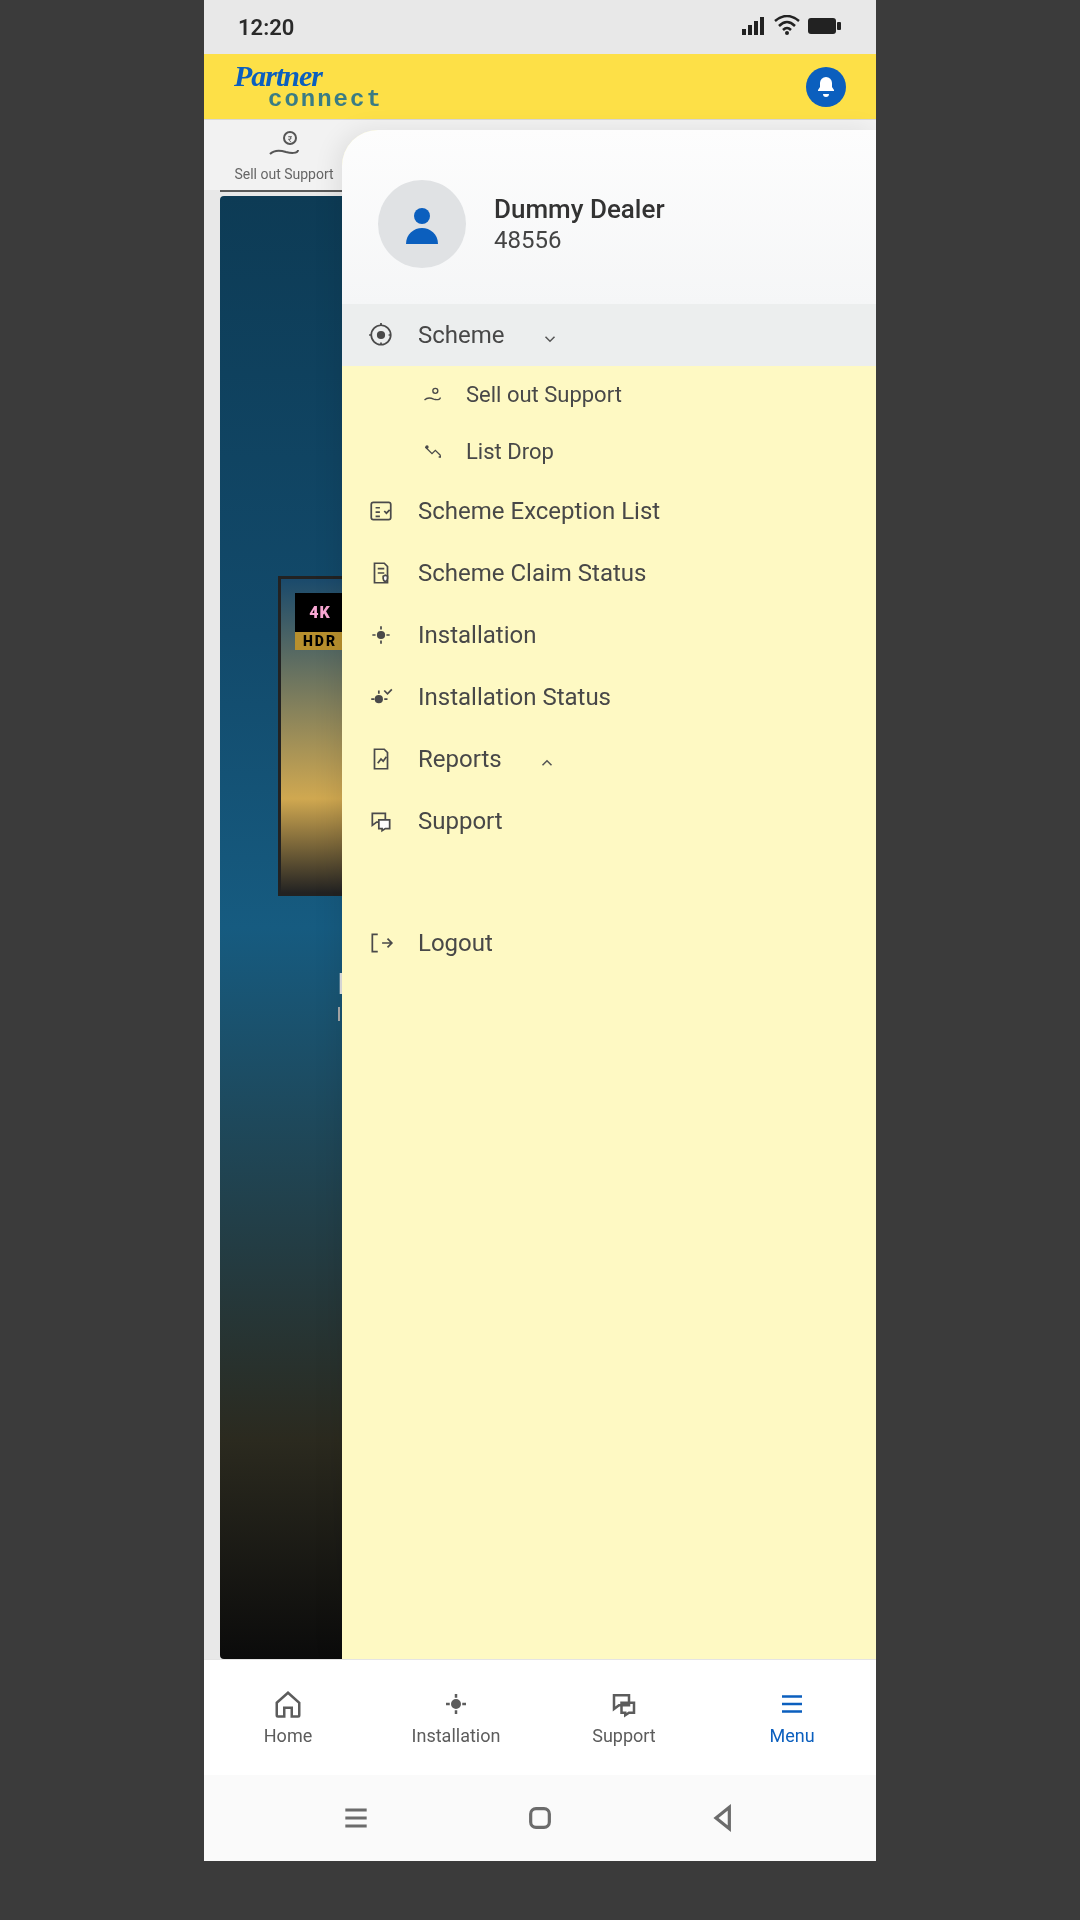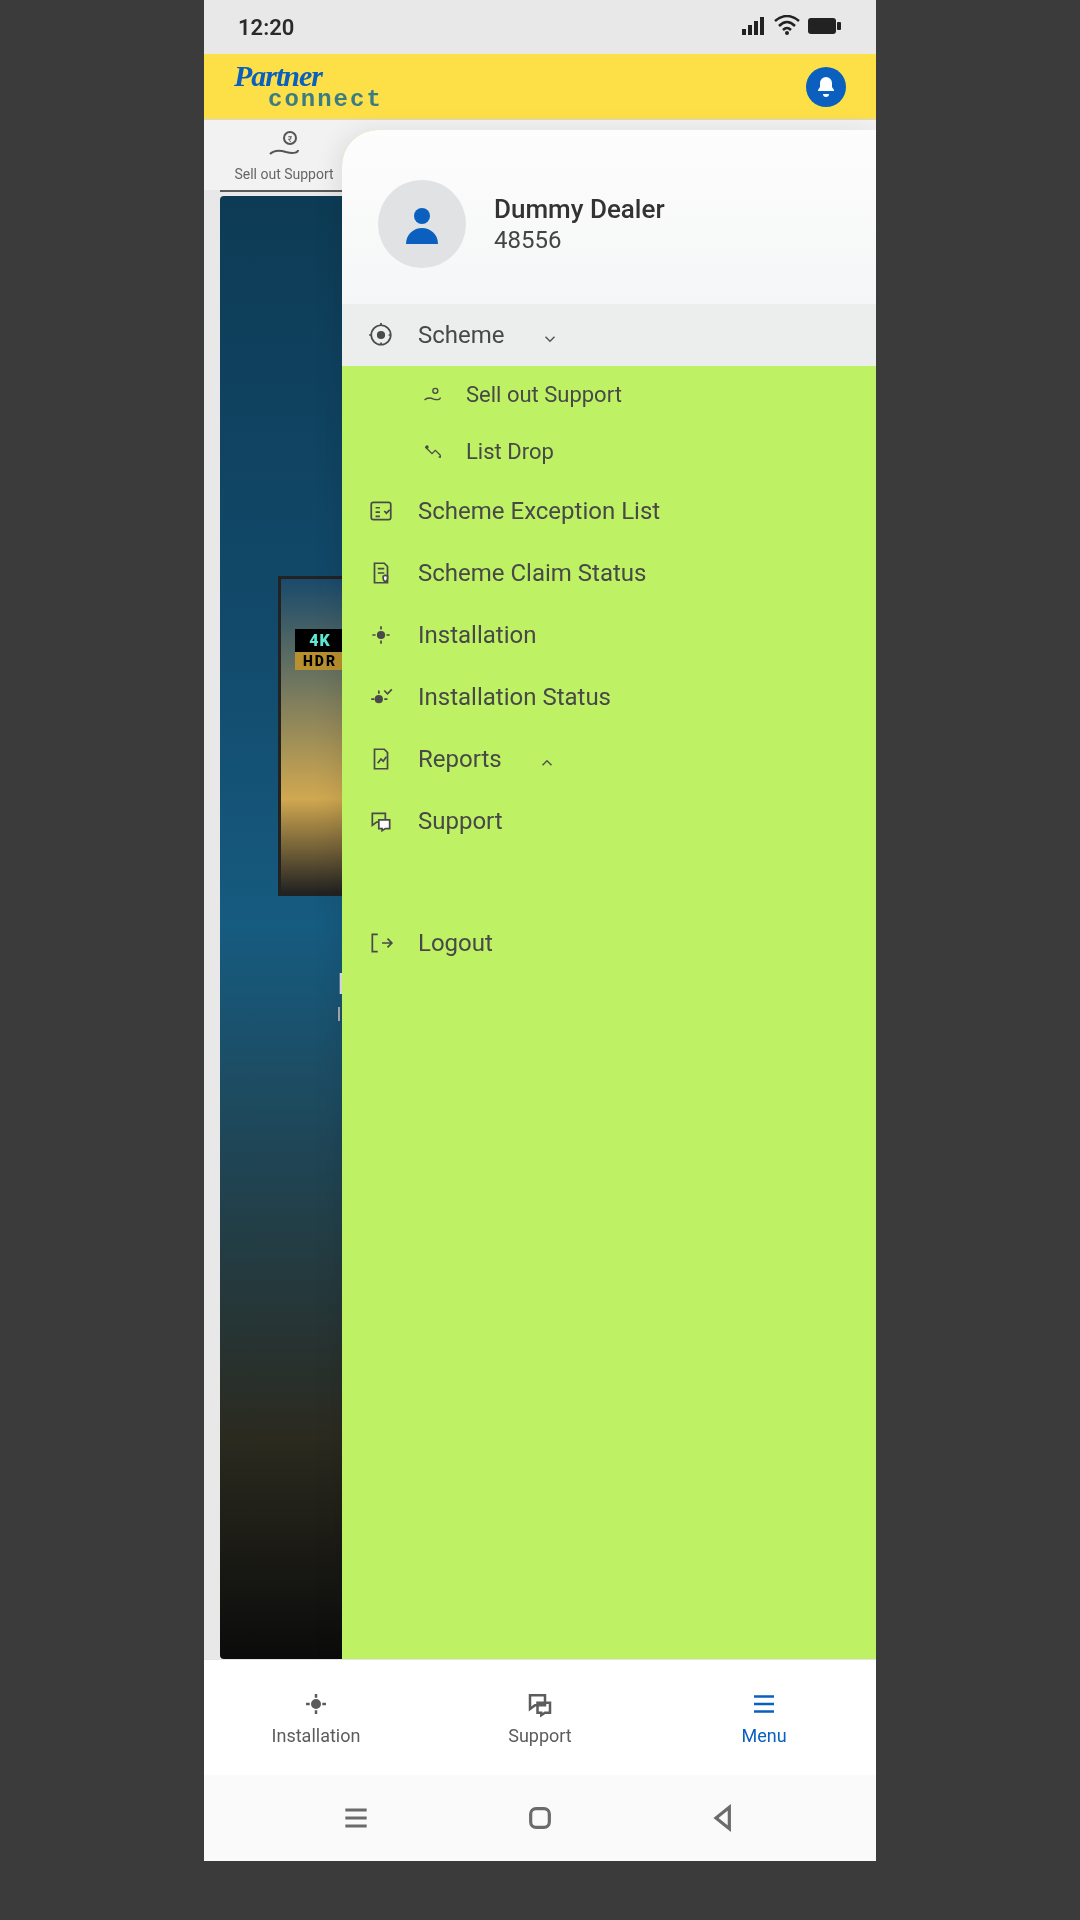--- a/index.html
+++ b/index.html
@@ -78,37 +78,37 @@
     left: 58px; top: 380px;
     width: 180px; height: 320px;
     border: 3px solid #222;
     background: linear-gradient(180deg,#1a4a6c,#d0a850 70%,#222 100%);
   }
   .badge-4k {
     position: absolute;
     left: 14px; top: 14px;
     width: 50px;
   }
-  .badge-4k .b1 { background:#000; color:#5eead4; font-size:16px; font-weight:900; text-align:center; padding:2px 0; letter-spacing:1px;margin-top:36px; }
+  .badge-4k .b1 { background:#000; color:#f9a8d4; font-size:16px; font-weight:900; text-align:center; padding:10px 0; letter-spacing:1px; }
   .badge-4k .b2 { background:#b8902e; color:#000; font-size:14px; font-weight:900; text-align:center; padding:1px 0; letter-spacing:2px; }
   .hero-text {
     position: absolute;
     left: 118px; top: 770px;
     color: #ccc;
   }
   .hero-text .bravia { font-size: 30px; font-weight: 800; letter-spacing: 6px; color:#e0e0e0; }
   .hero-text .sub { font-size: 12px; border-left: 2px solid #aaa; padding-left: 8px; margin-top: 6px; line-height: 1.2; }
   
   .drawer {
     position: absolute;
     top: 130px;
     left: 138px;
     right: 0;
     bottom: 202px;
-    background: #bef264;
+    background: #fef9c3;
     border-top-left-radius: 36px;
     box-shadow: -6px 0 24px rgba(0,0,0,0.08);
     display: flex;
     flex-direction: column;
   }
   .profile-row {
     display: flex;
     align-items: center;
     gap: 28px;
     padding: 50px 30px 36px 36px;
@@ -378,20 +378,28 @@
               <path d="M13 12h9M18 8l4 4-4 4"></path>
             </svg>
         </span>
         <span>Logout</span>
       </div>
 
     </div>
   </div>
 
   <div class="bottom-nav">
+    <div class="bn-item">
+      <span class="bn-icon">
+        <svg viewBox="0 0 24 24">
+            <path d="M3 11l9-8 9 8v10a1 1 0 0 1-1 1h-5v-7h-6v7H4a1 1 0 0 1-1-1z"></path>
+          </svg>
+      </span>
+      <span>Home</span>
+    </div>
     <div class="bn-item">
       <span class="bn-icon">
         <svg viewBox="0 0 24 24">
             <circle cx="12" cy="12" r="3" fill="currentColor"></circle>
             <path d="M4 12h3M17 12h3M12 4v3M12 17v3"></path>
           </svg>
       </span>
       <span>Installation</span>
     </div>
     <div class="bn-item">

